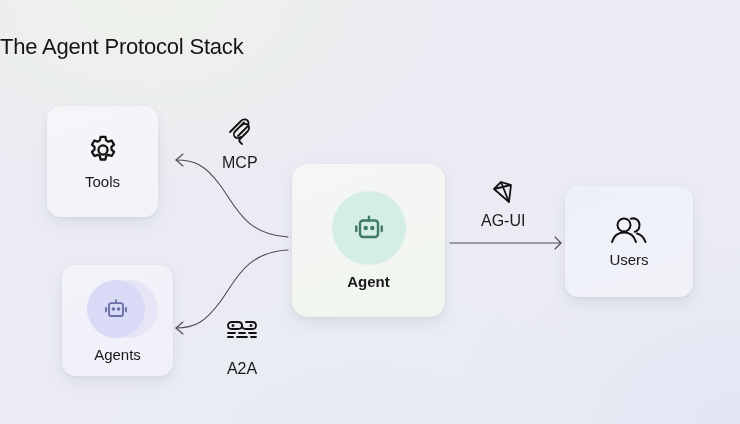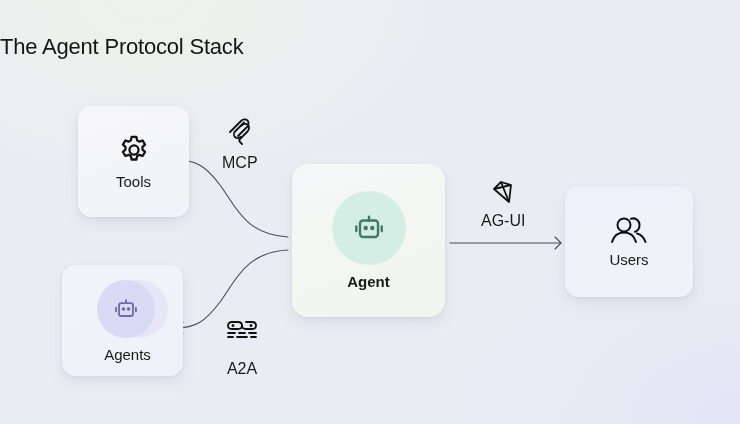--- a/index.html
+++ b/index.html
@@ -17,22 +17,22 @@
     position:absolute; left:0; width:740px; top:34px; text-align:left;
     font-size:22px; letter-spacing:-0.2px; color:#151515;
   }
   .card {
     position:absolute; border-radius:14px;
     background: linear-gradient(160deg, #f6f6f9 0%, #f2f3f8 100%);
     box-shadow: 0 6px 14px rgba(120,125,150,0.14), 0 1px 3px rgba(120,125,150,0.10);
     display:flex; flex-direction:column; align-items:center; justify-content:center;
   }
   .card .label { font-size:15px; color:#1a1a1a; margin-top:6px; }
-  .tools  { left:78px; top:106px; width:111px; height:111px; }
-  .agents { left:62px; top:265px; width:111px; height:111px; background:linear-gradient(160deg,#f3f3fa 0%,#eff0f8 100%);padding-left:10px; }
+  .tools  { left:47px; top:106px; width:111px; height:111px; }
+  .agents { left:62px; top:265px; width:111px; height:111px; background:linear-gradient(160deg,#f3f3fa 0%,#eff0f8 100%); }
   .users  { left:565px; top:186px; width:128px; height:111px; background:linear-gradient(160deg,#eef0f9 0%,#f1f2f8 100%); }
   .agent  { left:292px; top:164px; width:153px; height:153px; border-radius:16px;
             background:linear-gradient(160deg,#f5f6f8 0%,#f3f6f1 60%,#eef6ee 100%); }
   .agent .label { margin-top:8px;font-weight:bold; }
   .circle-green {
     width:74px; height:74px; border-radius:50%;
     background:#d5eee5; display:flex; align-items:center; justify-content:center;
   }
   .circle-purple-wrap { position:relative; width:72px; height:58px; margin-top:4px; }
   .circle-purple-back {

